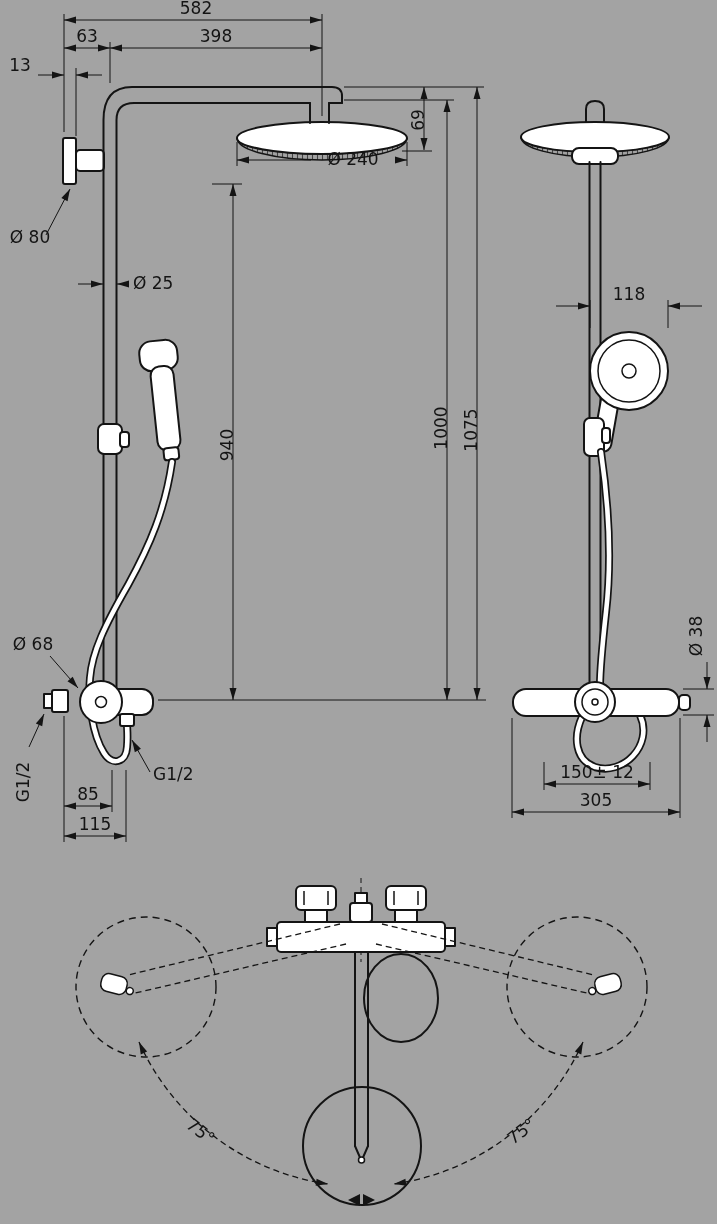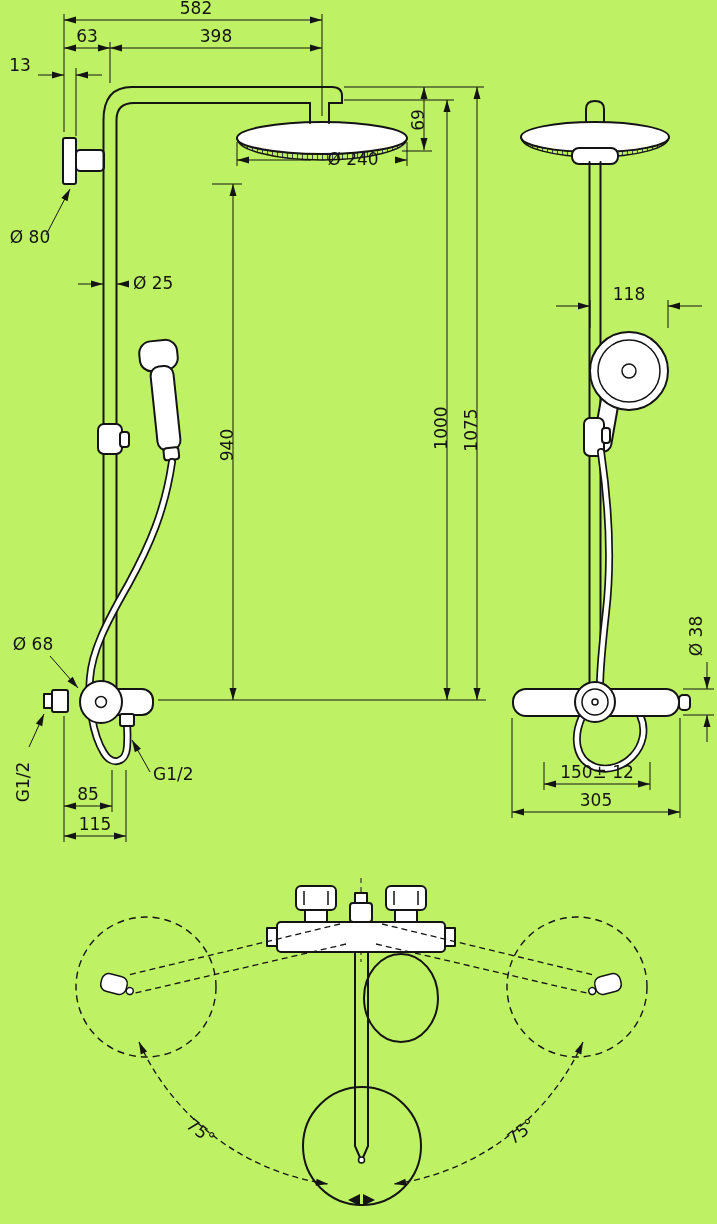--- a/index.html
+++ b/index.html
@@ -1,16 +1,16 @@
 <!DOCTYPE html>
 <html><head>
 <meta charset="utf-8">
 <style>
   html,body{margin:0;padding:0;background:#fff;}
-  .canvas{position:relative;width:717px;height:1224px;background:#bef264;overflow:hidden;}
+  .canvas{position:relative;width:717px;height:1224px;background:#a3a3a3;overflow:hidden;}
   svg text{font-family:"DejaVu Sans","Liberation Sans",sans-serif;font-size:17px;fill:#141414;}
   .obj{stroke:#141414;stroke-width:2;fill:none;stroke-linecap:round;stroke-linejoin:round;}
   .objf{stroke:#141414;stroke-width:2;fill:#fff;stroke-linejoin:round;}
   .obj15{stroke:#141414;stroke-width:1.5;fill:none;}
   .objf15{stroke:#141414;stroke-width:1.5;fill:#fff;}
   .ext{stroke:#141414;stroke-width:1;fill:none;}
   .dim{stroke:#141414;stroke-width:1;fill:none;marker-start:url(#arr);marker-end:url(#arr);}
   .dimE{stroke:#141414;stroke-width:1;fill:none;marker-end:url(#arr);}
   .dimS{stroke:#141414;stroke-width:1;fill:none;marker-start:url(#arr);}
   .hoseO{stroke:#141414;stroke-width:8;fill:none;stroke-linecap:round;}

